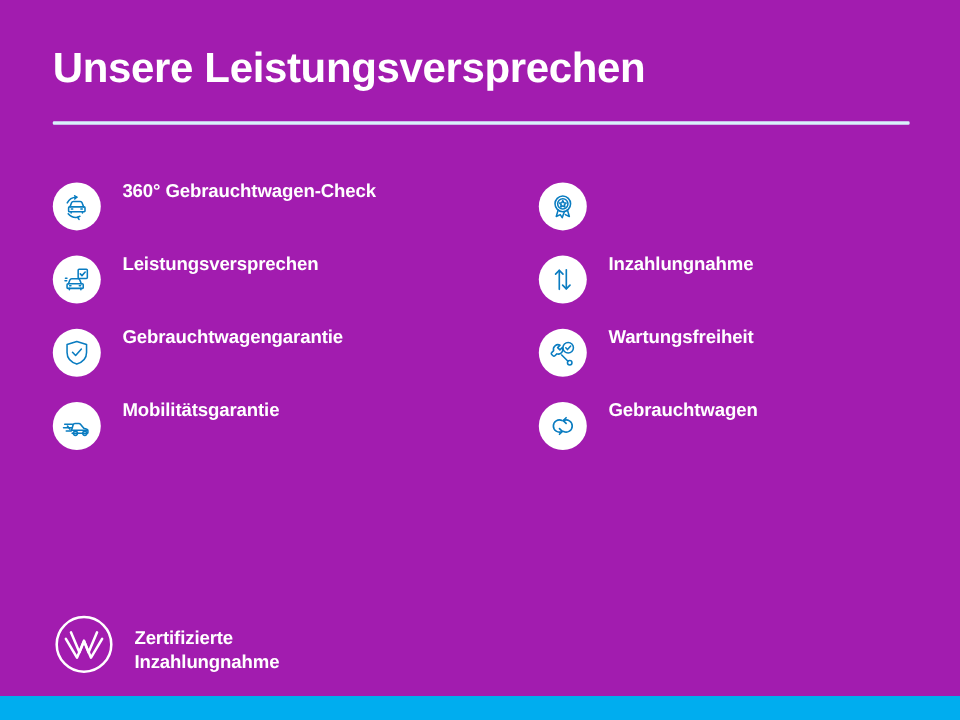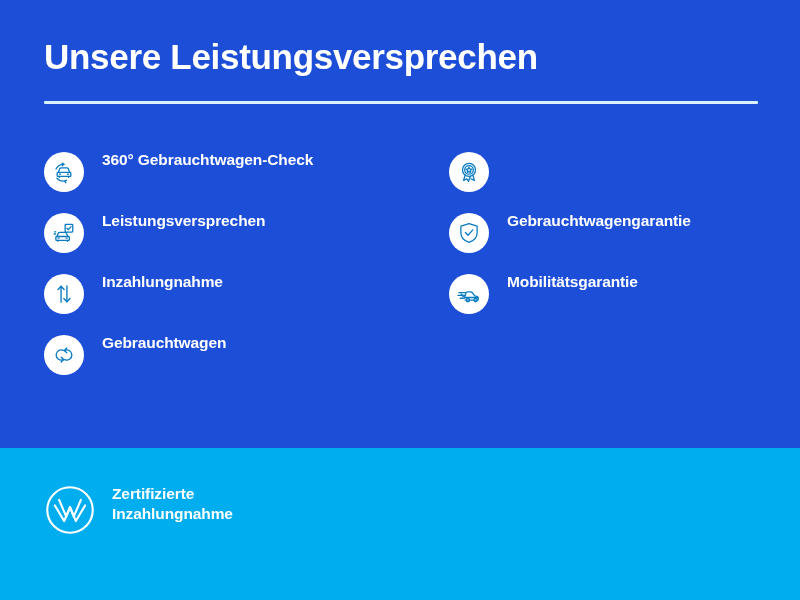--- a/index.html
+++ b/index.html
@@ -11,22 +11,22 @@
     height: 600px;
     overflow: hidden;
     background: #00ADEF;
     font-family: "Liberation Sans", sans-serif;
     -webkit-font-smoothing: antialiased;
   }
 
   .slide {
     position: relative;
     width: 800px;
-    height: 448px;
-    background: #1d4ed8;
+    height: 580px;
+    background: #a21caf;
     box-sizing: border-box;
   }
 
   
   .header {
     position: absolute;
     left: 44px;
     top: 38px;
     width: 716px;
   }
@@ -85,23 +85,23 @@
     font-weight: bold;
     letter-spacing: -0.1px;
     white-space: nowrap;
     line-height: 1;
   }
 
   
   .footer {
     position: absolute;
     left: 44px;
-    top: 484px;
+    top: 511px;
     display: flex;
-    align-items: flex-start;
+    align-items: flex-end;
   }
   .vw-logo {
     flex: 0 0 auto;
     width: 52px;
     height: 52px;
   }
   .vw-logo svg {
     width: 52px;
     height: 52px;
     display: block;
@@ -167,40 +167,52 @@
           <path d="M8.7 22.3h1.3M18.6 22.3h1.3"></path>
           <path d="M8.4 25v1.3M20.2 25v1.3"></path>
           <path d="M5.6 17.2H3.9M5.9 14.6H4.4"></path>
         </svg>
       </span>
       <span class="feature-label">Leistungsversprechen</span>
     </div>
 
     <div class="feature">
       <span class="badge">
-        <svg viewBox="0 0 32 32" fill="none" stroke="#0A7CC1" stroke-width="1.6" stroke-linecap="round" stroke-linejoin="round">
-          <path d="M16 4.4l10 3.2v8.1c0 5.6-4.1 9.9-10 11.9-5.9-2-10-6.3-10-11.9V7.6z"></path>
-          <path d="M11.6 15.4l3.2 3.4 5.9-6.6"></path>
-        </svg>
-      </span>
-      <span class="feature-label">Gebrauchtwagengarantie</span>
-    </div>
-
-    <div class="feature">
-      <span class="badge">
         <svg viewBox="0 0 32 32" fill="none" stroke="#0A7CC1" stroke-width="1.7" stroke-linecap="round" stroke-linejoin="round">
           <path d="M12.4 26V6.6"></path>
           <path d="M8.6 10.4l3.8-3.9 3.8 3.9"></path>
           <path d="M19.6 6v19.4"></path>
           <path d="M15.8 21.6l3.8 3.9 3.8-3.9"></path>
         </svg>
       </span>
       <span class="feature-label">Inzahlungnahme</span>
     </div>
 
+    <div class="feature">
+      <span class="badge">
+        <svg viewBox="0 0 32 32" fill="none" stroke="#0A7CC1" stroke-width="1.6" stroke-linecap="round" stroke-linejoin="round">
+          <path d="M16 4.4l10 3.2v8.1c0 5.6-4.1 9.9-10 11.9-5.9-2-10-6.3-10-11.9V7.6z"></path>
+          <path d="M11.6 15.4l3.2 3.4 5.9-6.6"></path>
+        </svg>
+      </span>
+      <span class="feature-label">Gebrauchtwagengarantie</span>
+    </div>
+
+    <div class="feature">
+      <span class="badge">
+        <svg viewBox="0 0 32 32" fill="none" stroke="#0A7CC1" stroke-width="1.6" stroke-linecap="round" stroke-linejoin="round">
+          <path d="M13.2 8.2a4.7 4.7 0 0 0-6.6 5.6l-2 2a1.3 1.3 0 0 0 0 1.9l1.4 1.4a1.3 1.3 0 0 0 1.9 0l2-2a4.7 4.7 0 0 0 5.6-6.6l-2.5 2.5-2.3-2.3z"></path>
+          <circle cx="21.5" cy="10.8" r="5.4"></circle>
+          <path d="M19.1 10.9l1.7 1.8 3.3-3.7"></path>
+          <path d="M14.9 18.2l6.4 6.4"></path>
+          <circle cx="23.1" cy="26.2" r="2.3"></circle>
+        </svg>
+      </span>
+      <span class="feature-label">Wartungsfreiheit</span>
+    </div>
 
     <div class="feature">
       <span class="badge">
         <svg viewBox="0 0 32 32" fill="none" stroke="#0A7CC1" stroke-width="1.6" stroke-linecap="round" stroke-linejoin="round">
           <path d="M10.6 20.3l1.6-5.4a2 2 0 0 1 1.92-1.43h4.1c.6 0 1.16.27 1.54.73l3.4 4.2 3.1.9a1.6 1.6 0 0 1 1.14 1.53v1.9a.8.8 0 0 1-.8.8H11.2"></path>
           <path d="M10.6 20.3h16.3"></path>
           <circle cx="14.6" cy="23.5" r="2.1"></circle>
           <circle cx="24.2" cy="23.5" r="2.1"></circle>
           <path d="M3.6 14.2h8.2M2.4 17.7h8.4M5.2 21.2h5.1"></path>
           <path d="M6.4 16l2.6 3.4"></path>

